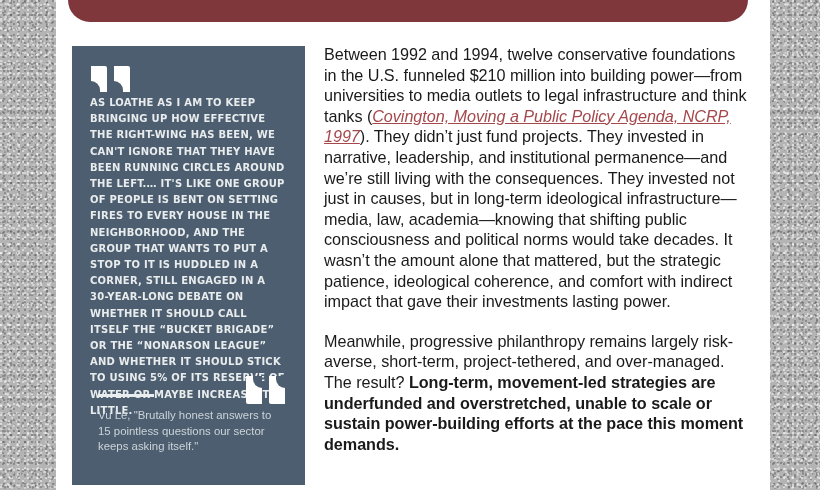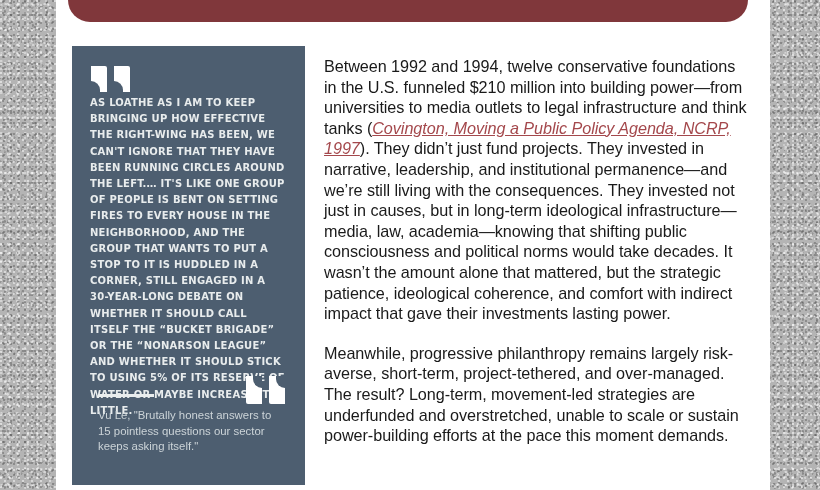--- a/index.html
+++ b/index.html
@@ -157,35 +157,35 @@
     color: #ccd4d8;
     font-size: 11.4px;
     line-height: 15.6px;
     font-weight: 400;
   }
 
   
   #article {
     position: absolute;
     left: 268px;
-    top: 12px;
+    top: 0px;
     width: 424px;
     color: #1a1a1a;
     font-size: 16.2px;
     line-height: 20.6px;
     letter-spacing: -0.05px;
   }
   #article p { margin: 0 0 19px 0; }
   .cite-link {
     color: #a4484c;
     font-style: italic;
     text-decoration: underline;
     text-underline-offset: 1px;
   }
-  .lead-out { font-weight: 400; }
+  .lead-out { font-weight: 700; }
 </style>
 </head>
 <body>
 
 <div id="backdrop"></div>
 
 <div id="page">
 
   <div id="banner"></div>
 

